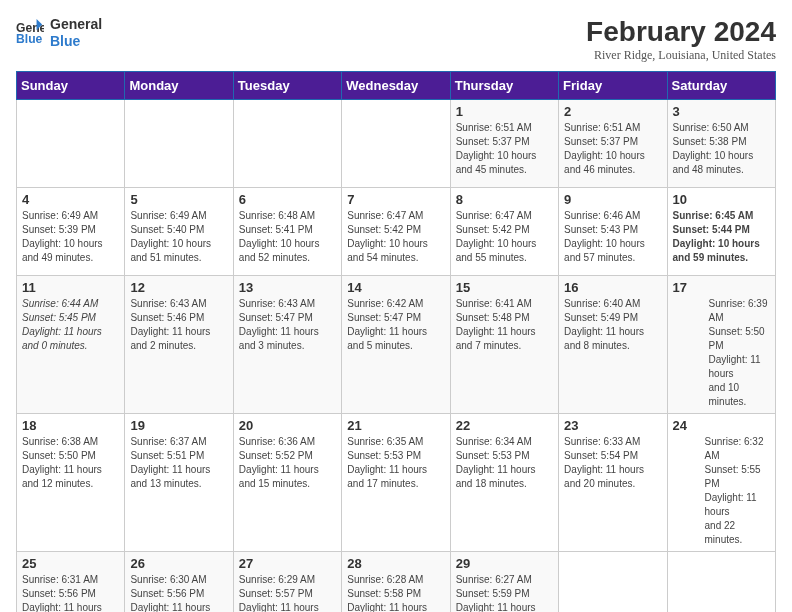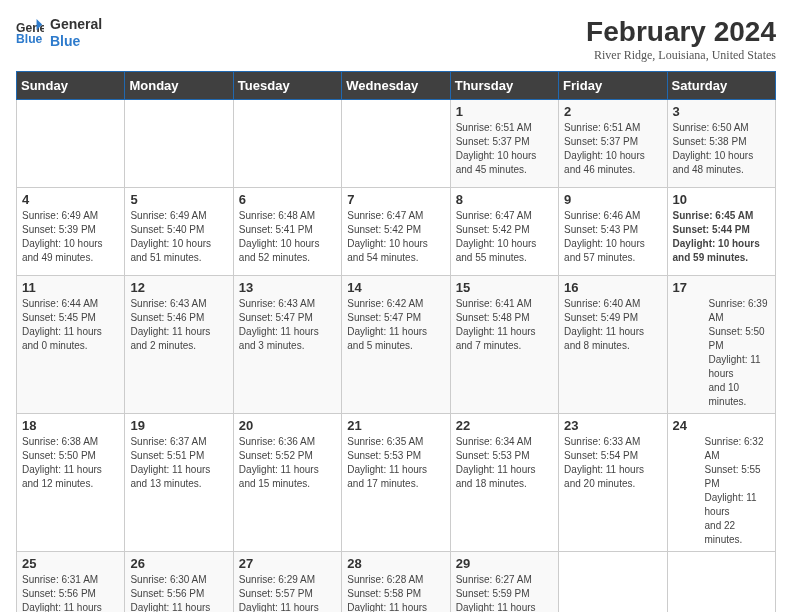--- a/index.html
+++ b/index.html
@@ -37,21 +37,21 @@
       font-size: 12px;
       color: #555;
       font-family: Liberation Serif, serif;
     }
     table {
       width: 100%;
       border-collapse: collapse;
       table-layout: fixed;
     }
     thead tr th {
-      background-color: #404040;
+      background-color: #4c1d95;
       color: #fff;
       font-size: 13px;
       font-weight: bold;
       padding: 6px 4px;
       text-align: left;
       border: 1px solid #2068b0;
     }
     tbody tr td {
       border: 1px solid #ccc;
       vertical-align: top;
@@ -188,21 +188,21 @@
           <span class="day-number">10</span>
           <div class="day-info" style="white-space: pre-line; font-weight: bold;">Sunrise: 6:45 AM
 Sunset: 5:44 PM
 Daylight: 10 hours
 and 59 minutes.</div>
         </td>
       </tr>
       <tr>
         <td>
           <span class="day-number">11</span>
-          <div class="day-info" style="white-space: pre-line;">Sunrise: 6:44 AM
+          <div class="day-info" style="white-space: pre-line; font-style: italic;">Sunrise: 6:44 AM
 Sunset: 5:45 PM
 Daylight: 11 hours
 and 0 minutes.</div>
         </td>
         <td>
           <span class="day-number">12</span>
           <div class="day-info" style="white-space: pre-line;">Sunrise: 6:43 AM
 Sunset: 5:46 PM
 Daylight: 11 hours
 and 2 minutes.</div>

